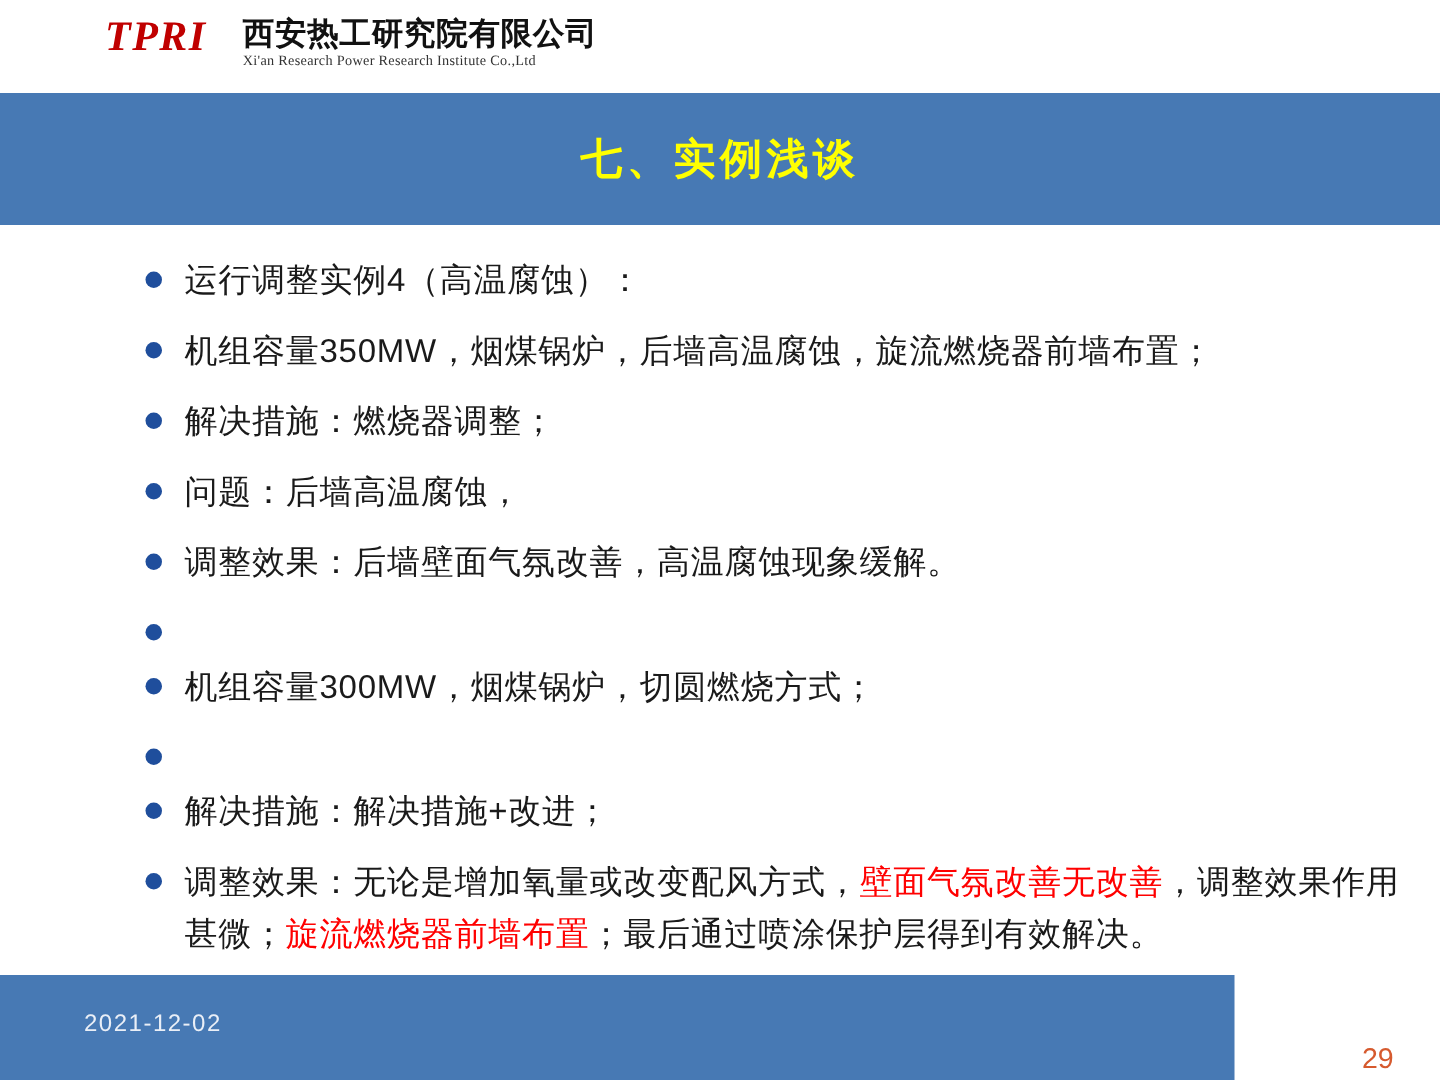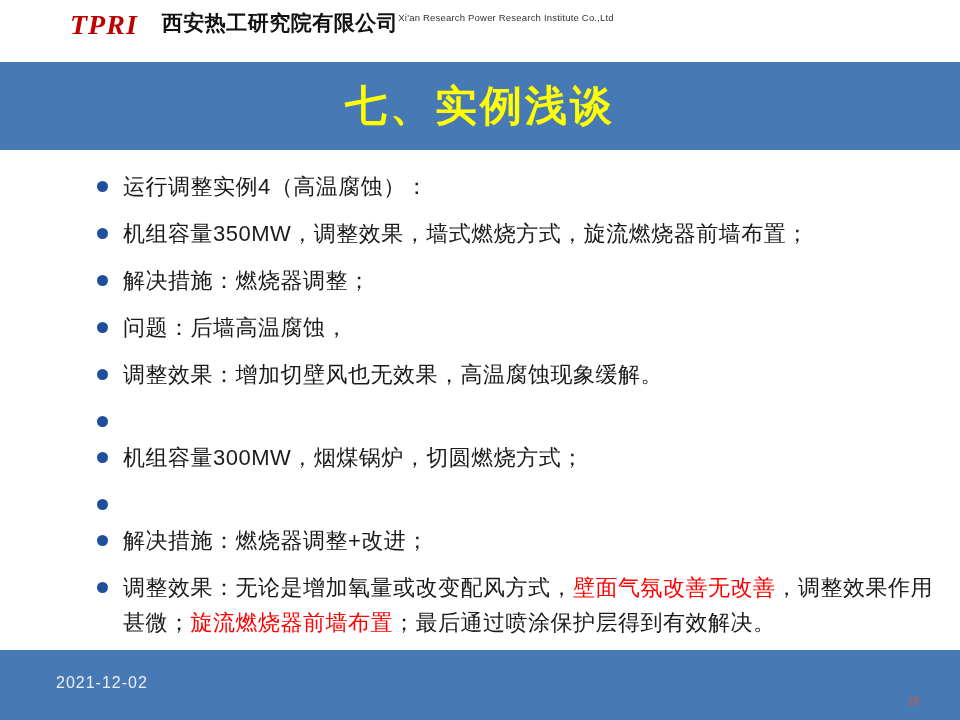--- a/index.html
+++ b/index.html
@@ -42,22 +42,24 @@
     font-weight: bold;
     font-style: italic;
     font-size: 28px;
     color: #C00000;
     letter-spacing: 1px;
     line-height: 30px;
     padding-right: 24px;
   }
   .logo-text-block {
     display: flex;
+    flex-direction: column;
     justify-content: flex-start;
     padding-top: 1px;
+    font-family: Liberation Serif, serif;
   }
   .logo-cn {
     font-size: 21px;
     font-weight: bold;
     color: #111111;
     line-height: 23px;
     letter-spacing: 0.5px;
   }
   .logo-en {
     font-size: 9.5px;
@@ -73,21 +75,21 @@
     left: 0;
     top: 62px;
     width: 960px;
     height: 88px;
     background: #4779B4;
     display: flex;
     align-items: center;
     justify-content: center;
   }
   .title-banner .title {
-    font-size: 42px;
+    font-size: 28px;
     font-weight: bold;
     color: #FFFF00;
     letter-spacing: 3px;
   }
 
   
   .content {
     position: absolute;
     left: 0;
     top: 170px;
@@ -119,37 +121,37 @@
   .hl {
     color: #FF0000;
     font-family: Liberation Mono, monospace;
   }
 
   
   .footer {
     position: absolute;
     left: 0;
     top: 650px;
-    width: 960px;
+    width: 823px;
     height: 70px;
     background: #4779B4;
   }
   .footer-date {
     position: absolute;
     left: 56px;
     top: 24px;
     font-size: 16px;
     color: #EAEFF7;
     letter-spacing: 1px;
   }
   .page-num {
     position: absolute;
     left: 908px;
     top: 46px;
-    font-size: 10px;
+    font-size: 19px;
     color: #D65A2E;
   }
 </style>
 </head>
 <body>
 
 <div class="slide">
 
   <div class="logo-bar">
     <div class="logo-wrap">
@@ -167,54 +169,54 @@
 
   <div class="content">
 
     <div class="bullet-row">
       <div class="bullet-dot"></div>
       <div class="bullet-text">运行调整实例4（高温腐蚀）：</div>
     </div>
 
     <div class="bullet-row">
       <div class="bullet-dot"></div>
-      <div class="bullet-text">机组容量350MW，调整效果，墙式燃烧方式，旋流燃烧器前墙布置；</div>
+      <div class="bullet-text">机组容量350MW，烟煤锅炉，后墙高温腐蚀，旋流燃烧器前墙布置；</div>
     </div>
 
     <div class="bullet-row">
       <div class="bullet-dot"></div>
       <div class="bullet-text">解决措施：燃烧器调整；</div>
     </div>
 
     <div class="bullet-row">
       <div class="bullet-dot"></div>
       <div class="bullet-text">问题：后墙高温腐蚀，</div>
     </div>
 
     <div class="bullet-row">
       <div class="bullet-dot"></div>
-      <div class="bullet-text">调整效果：增加切壁风也无效果，高温腐蚀现象缓解。</div>
+      <div class="bullet-text">调整效果：后墙壁面气氛改善，高温腐蚀现象缓解。</div>
     </div>
 
     <div class="bullet-row">
       <div class="bullet-dot"></div>
     </div>
 
     <div class="bullet-row">
       <div class="bullet-dot"></div>
       <div class="bullet-text">机组容量300MW，烟煤锅炉，切圆燃烧方式；</div>
     </div>
 
     <div class="bullet-row">
       <div class="bullet-dot"></div>
     </div>
 
     <div class="bullet-row">
       <div class="bullet-dot"></div>
-      <div class="bullet-text">解决措施：燃烧器调整+改进；</div>
+      <div class="bullet-text">解决措施：解决措施+改进；</div>
     </div>
 
     <div class="bullet-row">
       <div class="bullet-dot"></div>
       <div class="bullet-text"><span>调整效果：无论是增加氧量或改变配风方式，</span><span class="hl">壁面气氛改善无改善</span><span>，调整效果作用甚微；</span><span class="hl">旋流燃烧器前墙布置</span><span>；最后通过喷涂保护层得到有效解决。</span></div>
     </div>
 
   </div>
 
   <div class="footer">

